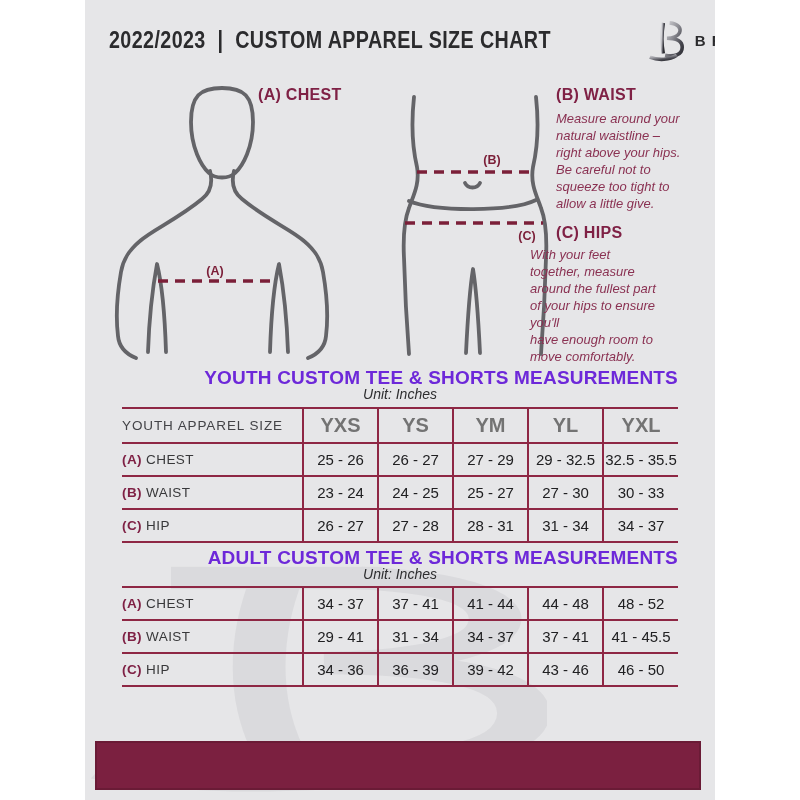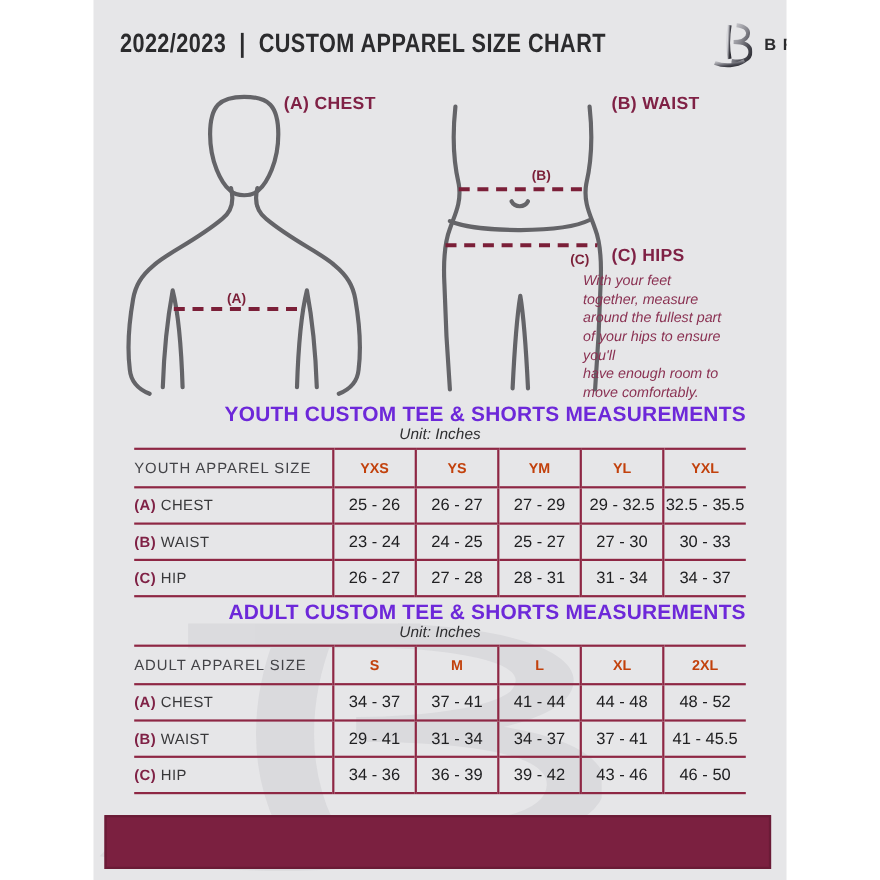--- a/index.html
+++ b/index.html
@@ -26,21 +26,21 @@
   .sec-title{position:absolute;left:37px;width:556px;text-align:right;font-weight:bold;
              font-size:19px;color:#6d28d9;letter-spacing:.2px;z-index:2;}
   .sec-unit{position:absolute;left:37px;width:556px;text-align:center;font-style:italic;
             font-size:14px;color:#2e2e30;z-index:2;}
   
   table.size-table{position:absolute;left:37px;width:556px;border-collapse:collapse;z-index:2;
                    border-bottom:2px solid var(--table_border);table-layout:fixed;}
   table.size-table td{border-top:2px solid var(--table_border);padding:0;}
   table.size-table td:nth-child(n+2){border-left:2px solid var(--table_border);
                    text-align:center;font-size:15px;color:#202022;}
-  table.size-table tr.head td{height:33px;font-weight:bold;font-size:13px;color:#c2410c;}
+  table.size-table tr.head td{height:33px;font-weight:bold;font-size:20px;color:#737373;}
   table.size-table tr.head td:first-child{font-weight:normal;font-size:13.5px;
                    letter-spacing:.9px;color:#434347;}
   table.size-table tr.data td{height:31px;}
   td.lbl{padding-left:18px;font-size:13.5px;letter-spacing:.4px;color:#38383a;margin-top:30px;}
   .pfx{color:var(--maroon_heading);font-weight:bold;}
   
   .footer{position:absolute;left:10px;top:741px;width:606px;height:49px;box-sizing:border-box;
           background:var(--footer_bg);border:2px solid var(--footer_border);z-index:3;}
   .watermark{position:absolute;left:-8px;top:548px;z-index:1;opacity:.85;}
   .wm{fill:none;stroke:var(--watermark);stroke-width:4.5;}
@@ -104,20 +104,26 @@
     <path class="dash" d="M 417 172 L 532 172"></path>
     <path class="dash" d="M 405 223 L 543 223"></path>
     <text class="diag-label" x="215" y="275">(A)</text>
     <text class="diag-label" x="492" y="164">(B)</text>
     <text class="diag-label" x="527" y="240">(C)</text>
   </svg>
 
   <div class="instr-h" style="left:173px;top:86px">(A) CHEST</div>
 
   <div class="instr-h" style="left:471px;top:86px">(B) WAIST</div>
+  <div class="instr-p" style="left:471px;top:110px">Measure around your
+natural waistline –
+right above your hips.
+Be careful not to
+squeeze too tight to
+allow a little give.</div>
 
   <div class="instr-h" style="left:471px;top:224px">(C) HIPS</div>
   <div class="instr-p" style="left:445px;top:246px">With your feet
 together, measure
 around the fullest part
 of your hips to ensure
 you'll
 have enough room to
 move comfortably.</div>
 
@@ -175,28 +181,20 @@
   <table class="size-table" style="top:586px">
     <colgroup>
         <col style="width:181px">
         <col style="width:75px">
         <col style="width:75px">
         <col style="width:75px">
         <col style="width:75px">
         <col style="width:75px">
       </colgroup>
     <tbody>
-        <tr class="head">
-      <td class="lbl">ADULT APPAREL SIZE</td>
-      <td>S</td>
-      <td>M</td>
-      <td>L</td>
-      <td>XL</td>
-      <td>2XL</td>
-    </tr>
     <tr class="data">
       <td class="lbl"><span class="pfx">(A)</span> <span>CHEST</span></td>
       <td>34 - 37</td>
       <td>37 - 41</td>
       <td>41 - 44</td>
       <td>44 - 48</td>
       <td>48 - 52</td>
     </tr>
     <tr class="data">
       <td class="lbl"><span class="pfx">(B)</span> <span>WAIST</span></td>

